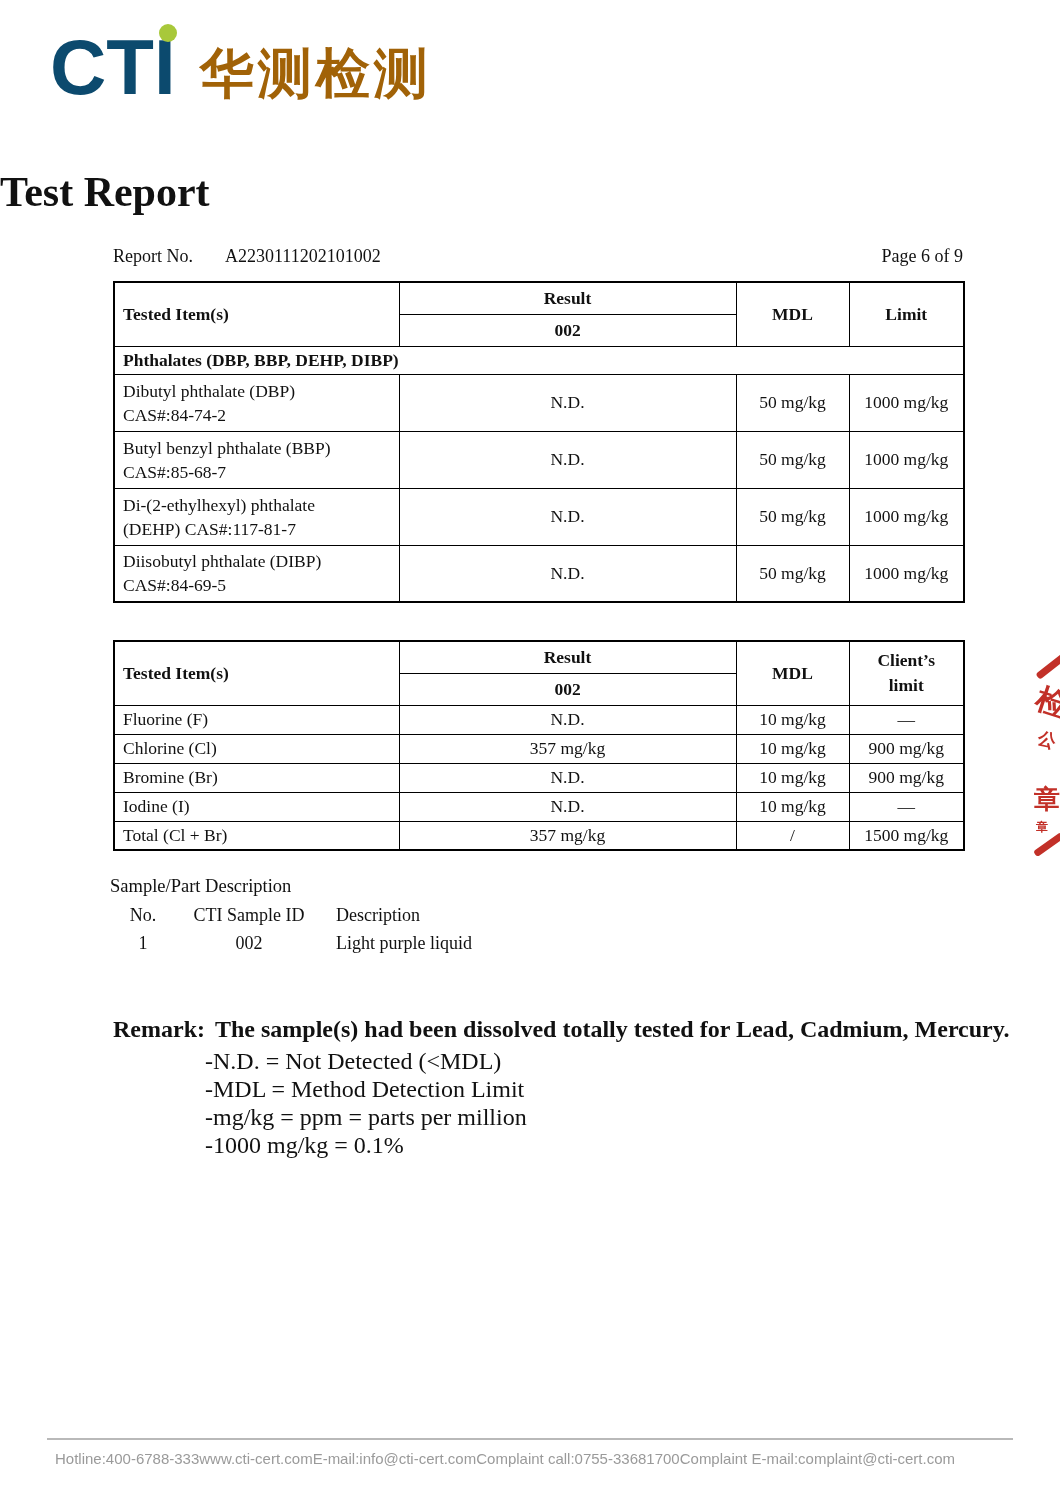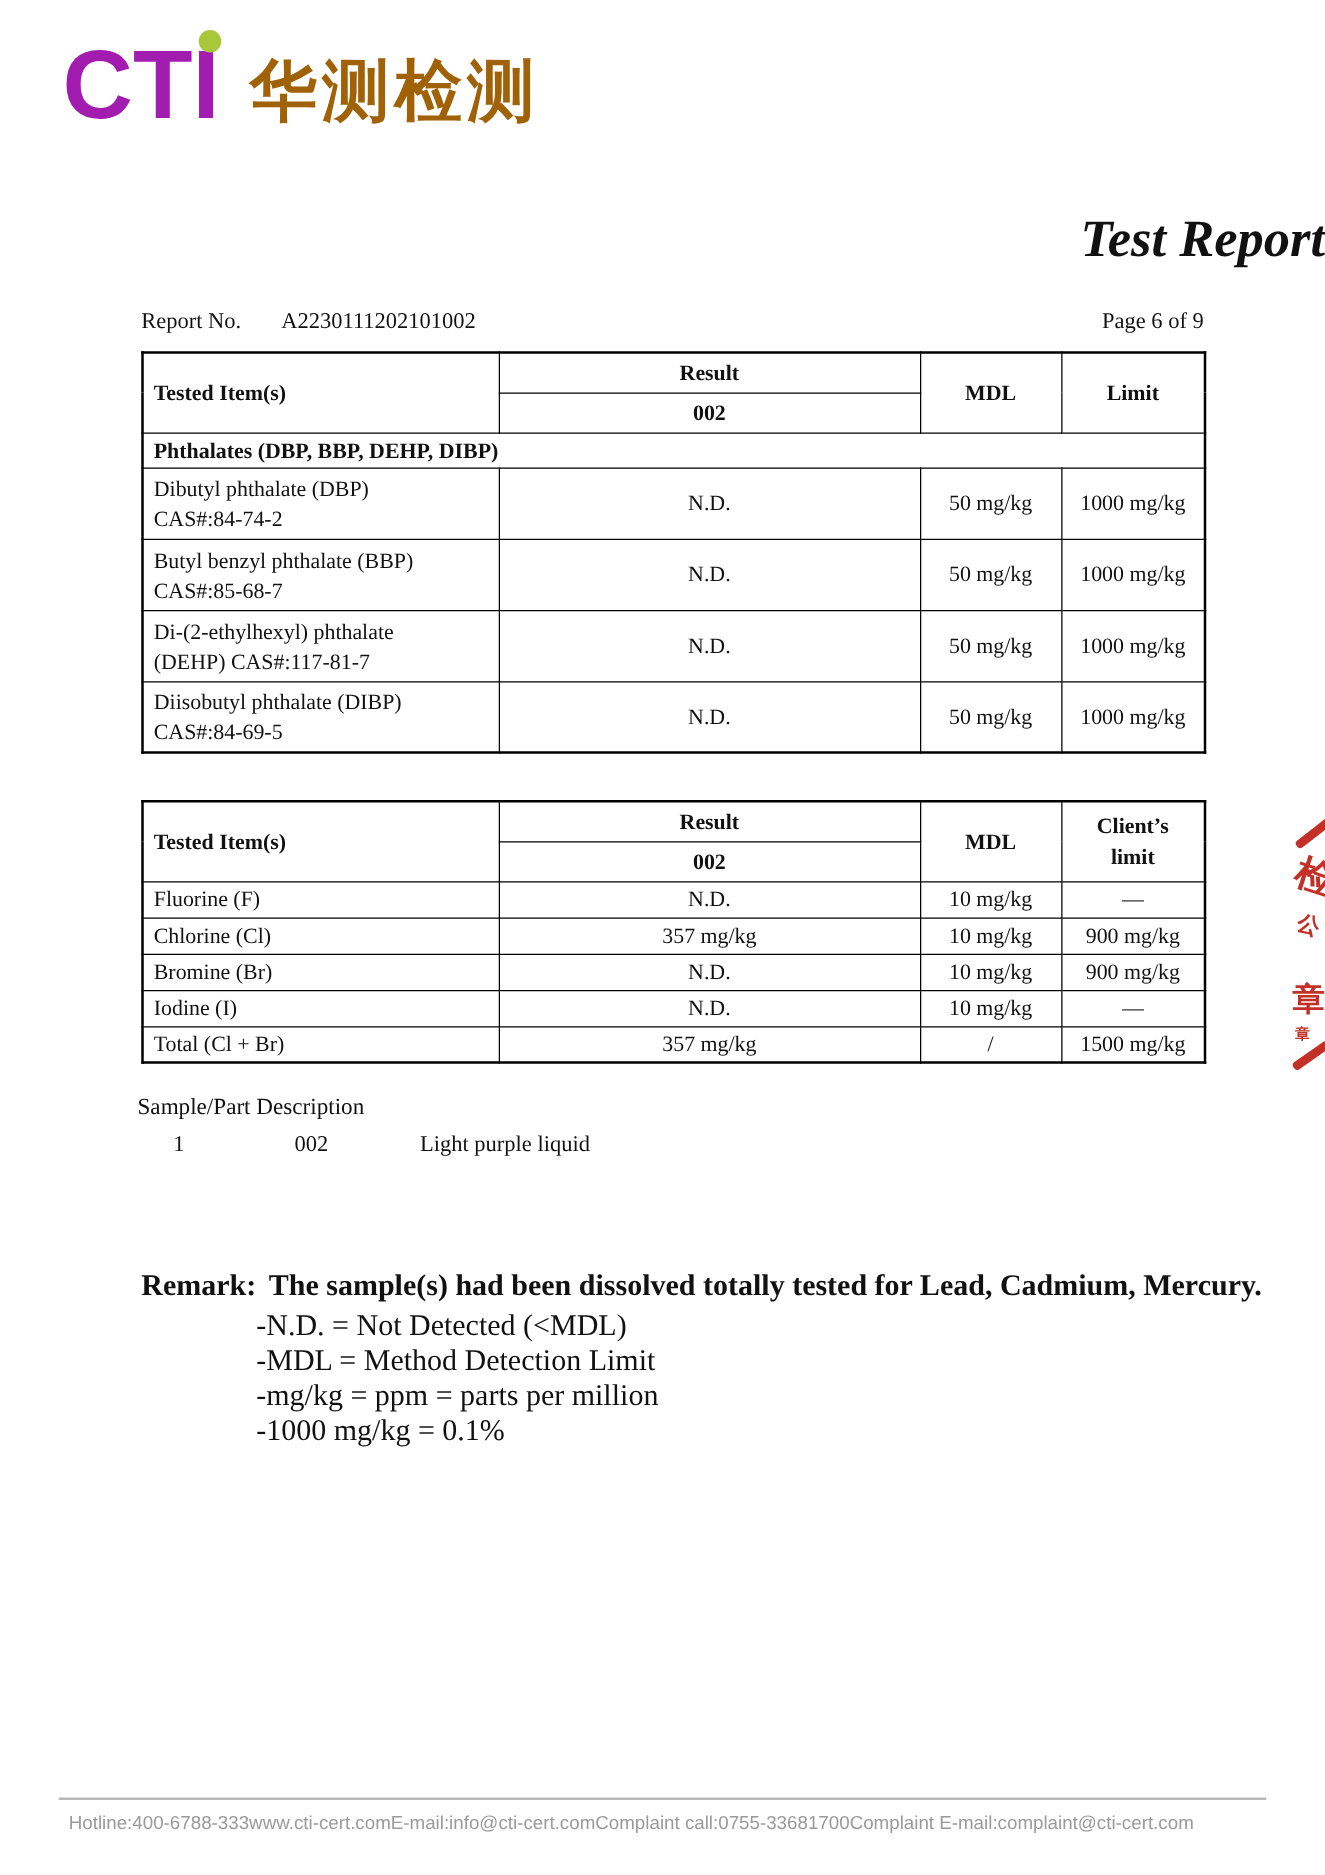--- a/index.html
+++ b/index.html
@@ -9,26 +9,26 @@
     width:1060px; height:1500px;
     margin:0 auto;
     background:#ffffff;
     overflow:hidden;
     font-family:"Liberation Serif", serif;
     color:#111;
   }
 
   
   .logo { position:absolute; top:36px; left:50px; display:flex; align-items:flex-end; font-family:"Liberation Sans", sans-serif; }
-  .logo-cti { position:relative; font-size:78px; font-weight:800; color:#a21caf; line-height:0.82; letter-spacing:0; }
+  .logo-cti { position:relative; font-size:78px; font-weight:800; color:#0c4a6e; line-height:0.82; letter-spacing:0; }
   .logo-dot { position:absolute; top:-12px; left:109px; width:18px; height:18px; border-radius:50%; background:#a8c83a; }
   .logo-cn { font-size:54px; font-weight:800; color:#a16207; margin-left:24px; line-height:1.0; letter-spacing:4px; }
 
   
-  .title { position:absolute; top:168px; left:0; width:100%; text-align:right; font-size:42px; font-weight:bold;font-style:italic; }
+  .title { position:absolute; top:168px; left:0; width:100%; text-align:left; font-size:42px; font-weight:bold; }
   .report-line { position:absolute; top:246px; left:113px; width:850px; display:flex; align-items:baseline; font-size:18px; }
   .report-no-value { margin-left:32px; }
   .page-no { margin-left:auto; }
 
   
   table { border-collapse:collapse; table-layout:fixed; width:850px; font-size:17.5px; }
   table, td, th { border:1px solid #000; }
   table { border-width:2px;padding-left:24px; }
   td, th { vertical-align:middle; padding:2px 8px; font-weight:normal; }
   .col-item   { width:285px; }
@@ -205,20 +205,25 @@
       <td class="c">357 mg/kg</td>
       <td class="c">/</td>
       <td class="c">1500 mg/kg</td>
     </tr>
   </tbody>
     </table>
 
   <div class="sample">
     <div class="sample-heading">Sample/Part Description</div>
     <div class="sample-row">
+      <span class="s-col1">No.</span>
+      <span class="s-col2">CTI Sample ID</span>
+      <span class="s-col3">Description</span>
+    </div>
+    <div class="sample-row">
       <span class="s-col1">1</span>
       <span class="s-col2">002</span>
       <span class="s-col3">Light purple liquid</span>
     </div>
   </div>
 
   <div class="remark">
     <div class="remark-first">
       <span class="remark-label">Remark:</span>
       <span class="remark-bold">The sample(s) had been dissolved totally tested for Lead, Cadmium, Mercury.</span>

